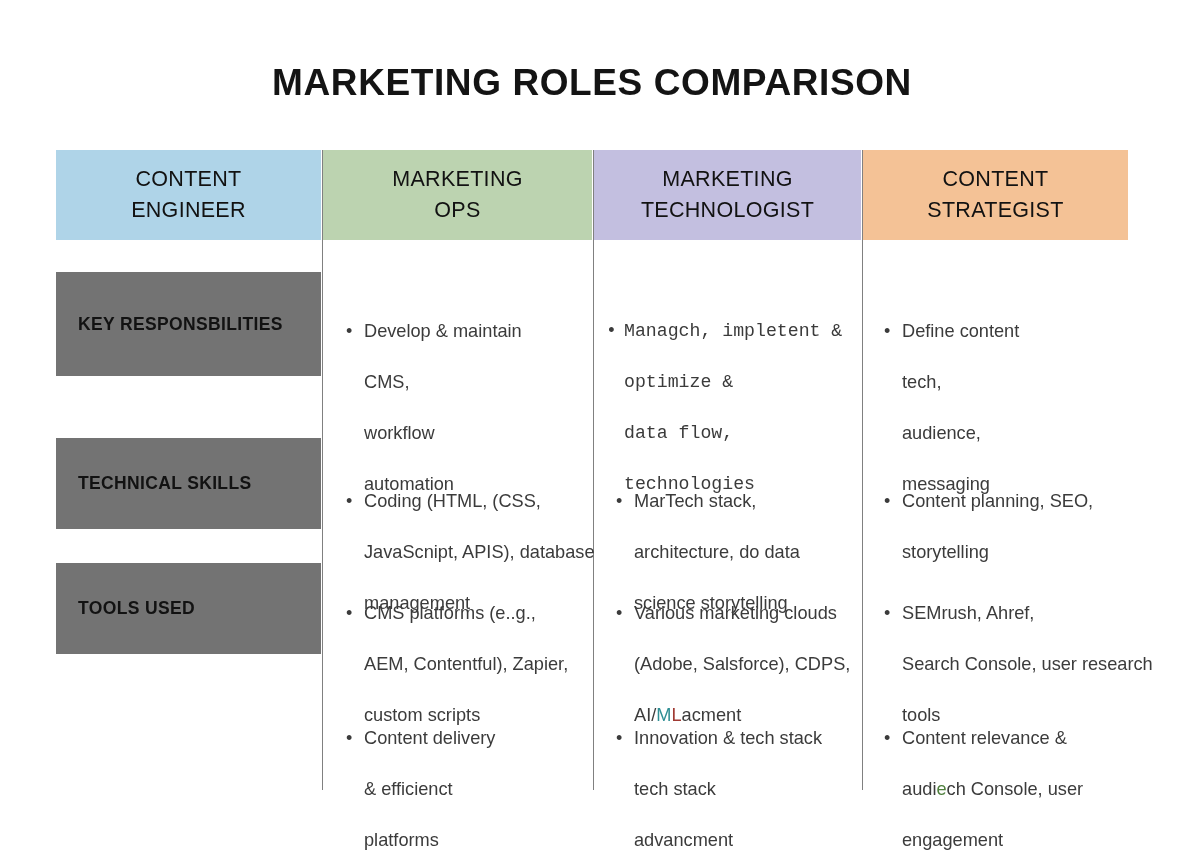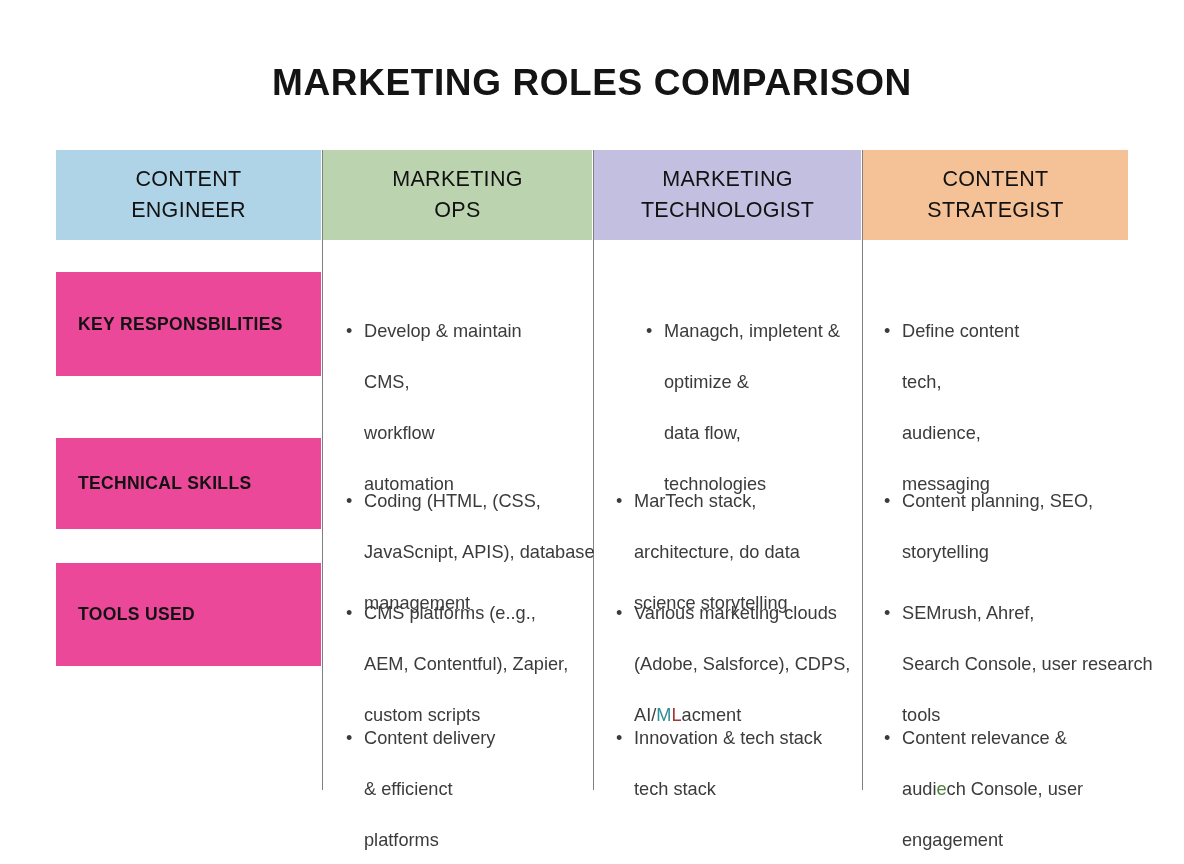--- a/index.html
+++ b/index.html
@@ -68,21 +68,21 @@
   }
   .divider.d1 { left: 265.5px; top: 0px;  height: 640px; }
   .divider.d2 { left: 536.5px; top: 0px;  height: 640px; }
   .divider.d3 { left: 805.5px; top: 0px;  height: 640px; }
 
   
   .label-band {
     position: absolute;
     left: 0;
     width: 265px;
-    background: #ec4899;
+    background: #737373;
     display: flex;
     align-items: center;
     padding-left: 22px;
     box-sizing: border-box;
     font-size: 17.5px;
     font-weight: bold;
     letter-spacing: 0.35px;
     color: #121212;
   }
 
@@ -148,21 +148,21 @@
 
   <div class="label-band" style="top:122px; height:104px;">
     <span>KEY RESPONSBILITIES</span>
   </div>
   <div class="cell-text" style="left:288px; top:143px; width:250px;">
     <div class="bullet-line">Develop &amp; maintain</div>
     <div class="cont-line">CMS,</div>
     <div class="cont-line">workflow</div>
     <div class="cont-line">automation</div>
   </div>
-  <div class="cell-text" style="left:588px; top:143px; width:250px;">
+  <div class="cell-text" style="left:548px; top:143px; width:250px;font-family:Liberation Mono, monospace;">
     <div class="bullet-line">Managch, impletent &amp;</div>
     <div class="cont-line">optimize &amp;</div>
     <div class="cont-line">data flow,</div>
     <div class="cont-line">technologies</div>
   </div>
   <div class="cell-text" style="left:826px; top:143px; width:250px;">
     <div class="bullet-line">Define content</div>
     <div class="cont-line">tech,</div>
     <div class="cont-line">audience,</div>
     <div class="cont-line">messaging</div>
@@ -179,21 +179,21 @@
   <div class="cell-text" style="left:558px; top:313px; width:260px;">
     <div class="bullet-line">MarTech stack,</div>
     <div class="cont-line">architecture, do data</div>
     <div class="cont-line">science storytelling</div>
   </div>
   <div class="cell-text" style="left:826px; top:313px; width:270px;">
     <div class="bullet-line">Content planning, SEO,</div>
     <div class="cont-line">storytelling</div>
   </div>
 
-  <div class="label-band" style="top:413px; height:103px;">
+  <div class="label-band" style="top:413px; height:91px;">
     <span>TOOLS USED</span>
   </div>
   <div class="cell-text" style="left:288px; top:425px; width:280px;">
     <div class="bullet-line">CMS platforms (e..g.,</div>
     <div class="cont-line">AEM, Contentful), Zapier,</div>
     <div class="cont-line">custom scripts</div>
   </div>
   <div class="cell-text" style="left:558px; top:425px; width:280px;">
     <div class="bullet-line">Various marketing clouds</div>
     <div class="cont-line">(Adobe, Salsforce), CDPS,</div>
@@ -206,20 +206,21 @@
   </div>
 
   <div class="cell-text" style="left:288px; top:550px; width:250px;">
     <div class="bullet-line">Content delivery</div>
     <div class="cont-line">&amp; efficienct</div>
     <div class="cont-line">platforms</div>
   </div>
   <div class="cell-text" style="left:558px; top:550px; width:260px;">
     <div class="bullet-line">Innovation &amp; tech stack</div>
     <div class="cont-line">tech stack</div>
+    <div class="cont-line">advancment</div>
   </div>
   <div class="cell-text" style="left:826px; top:550px; width:270px;">
     <div class="bullet-line">Content relevance &amp;</div>
     <div class="cont-line" id="audiech-line"><span>a</span><span>u</span><span>d</span><span>i</span><span class="tint-e">e</span><span>c</span><span>h</span><span> </span><span>C</span><span>o</span><span>n</span><span>s</span><span>o</span><span>l</span><span>e</span><span>,</span><span> </span><span>u</span><span>s</span><span>e</span><span>r</span></div>
     <div class="cont-line">engagement</div>
   </div>
 
 </div>
 
 </body></html>

